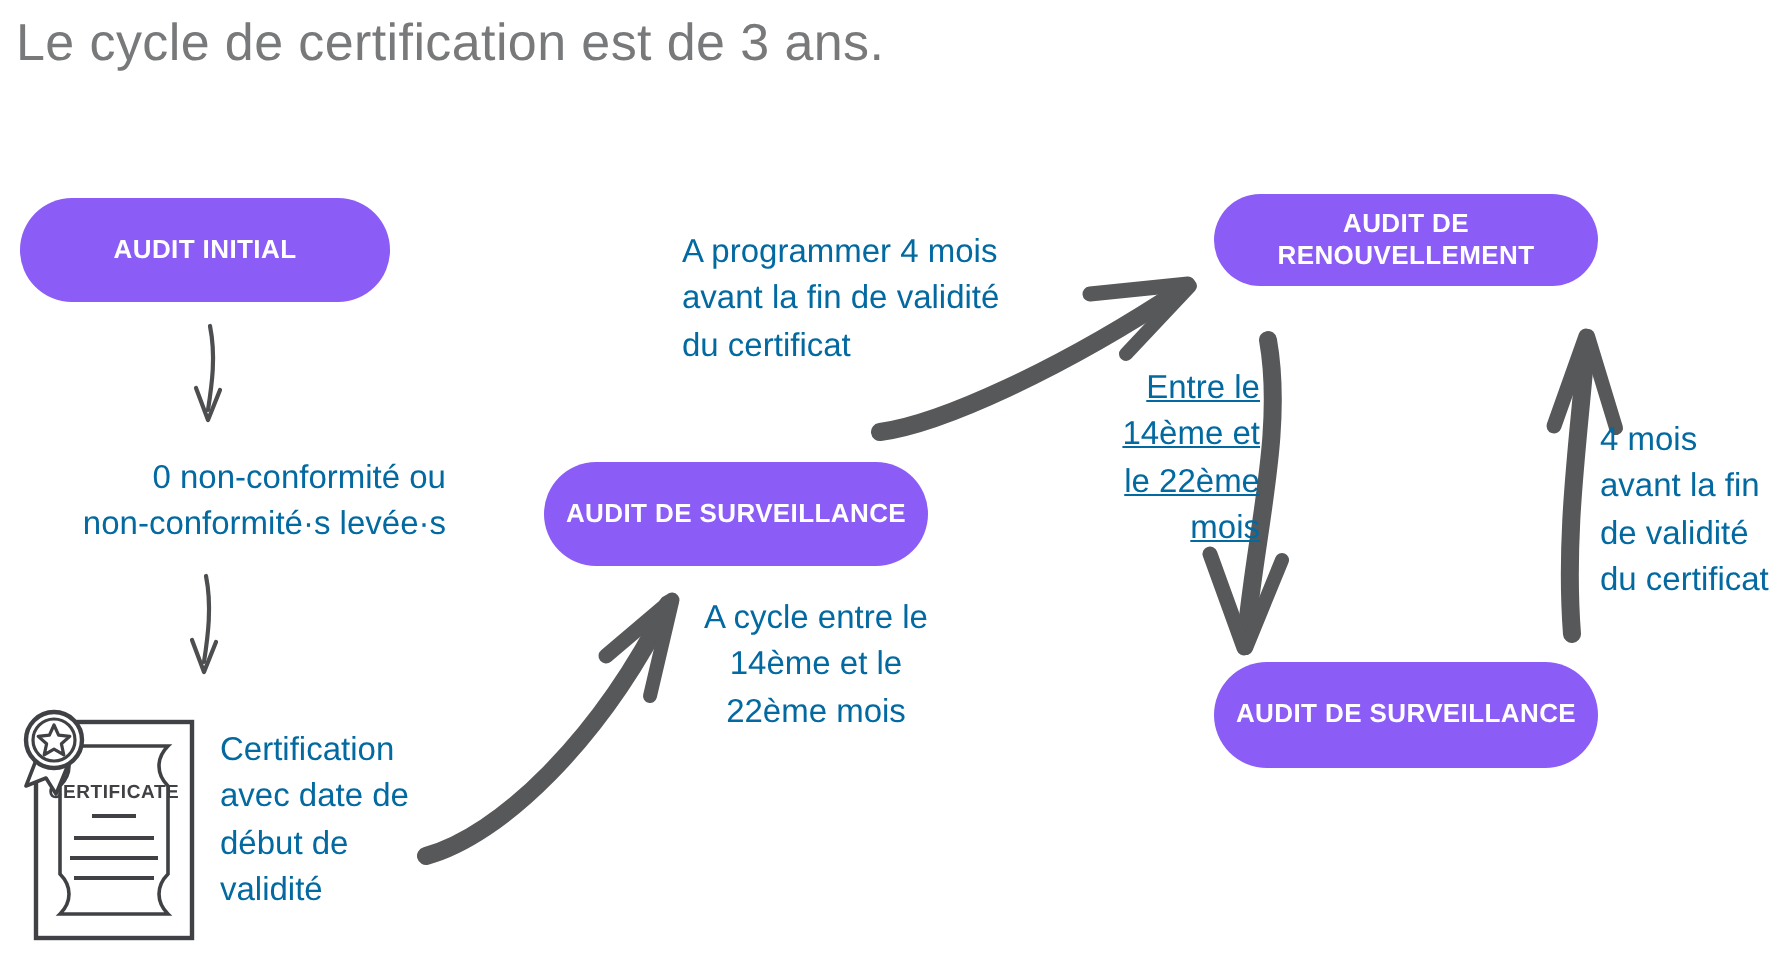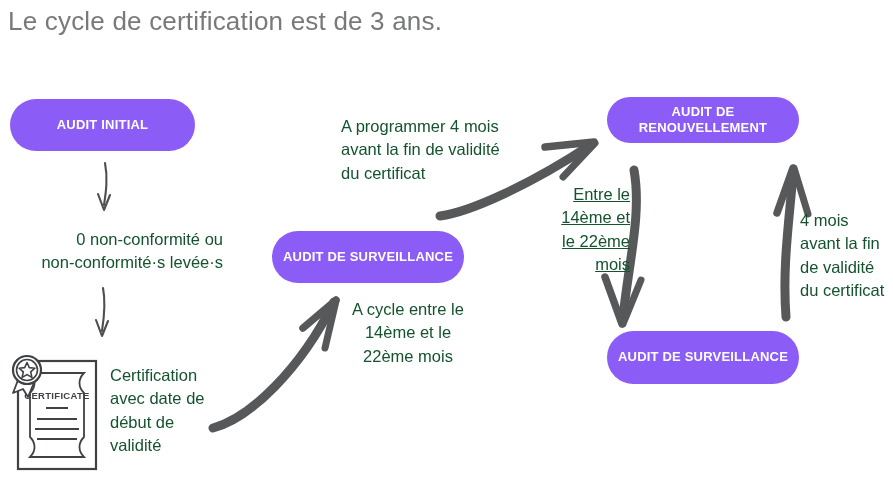--- a/index.html
+++ b/index.html
@@ -56,21 +56,21 @@
   #pill-renouvellement {
     left: 607px; top: 97px; width: 192px; height: 46px;
     border-radius: 29px;
   }
   #pill-surveillance-2 {
     left: 607px; top: 331px; width: 192px; height: 53px;
     border-radius: 27px;
   }
   .note {
     position: absolute;
-    color: #14532d;
+    color: #0369a1;
     font-weight: 300;
     font-size: 16.5px;
     line-height: 1.42;
     white-space: pre-line;
   }
   #note-nonconformite {
     left: 8px; top: 228px; width: 215px;
     text-align: right;
   }
   #note-certification {

